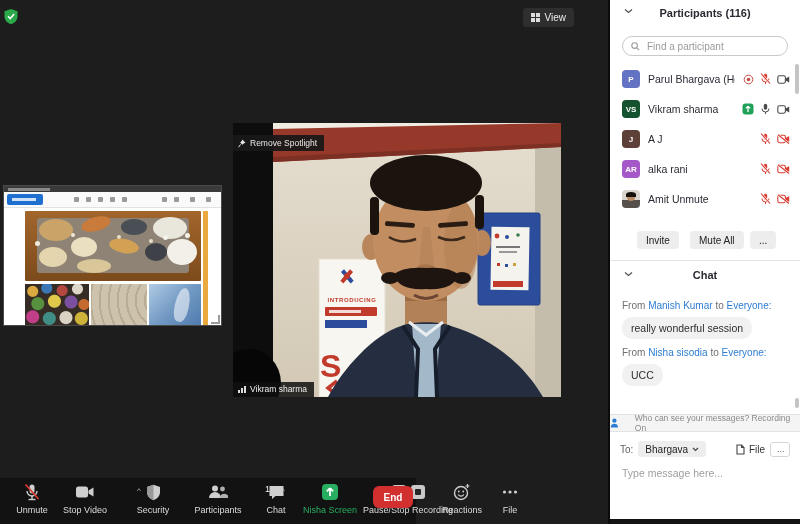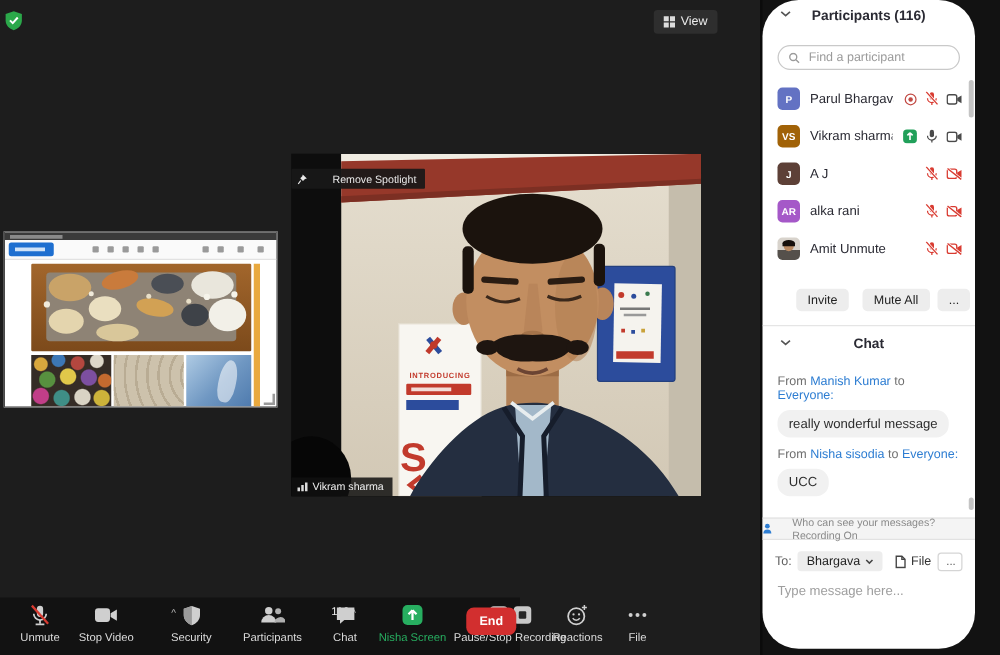--- a/index.html
+++ b/index.html
@@ -56,21 +56,21 @@
     background:linear-gradient(135deg,#AFCBE4 0%,#6F97C2 55%,#4F7BAE 100%);overflow:hidden;}
   .img-ice i{position:absolute;left:26px;top:4px;width:14px;height:34px;background:rgba(255,255,255,.55);
     border-radius:50% 50% 40% 40%;transform:rotate(12deg);}
   .pv-scroll{position:absolute;left:199px;top:3px;width:5px;height:114px;background:#E9A93F;}
   .pv-resize{position:absolute;right:1px;bottom:1px;width:7px;height:7px;
     border-right:2px solid #9a9a9a;border-bottom:2px solid #9a9a9a;}
 
   
   .tile{position:absolute;left:233px;top:123px;width:328px;height:274px;background:#0F0F0F;overflow:hidden;}
   .spot-label{position:absolute;left:0;top:12px;background:rgba(24,24,24,.92);color:#E8E8E8;
-    font-size:8.5px;padding:3px 7px 3px 5px;display:flex;align-items:center;gap:20px;border-radius:1px;}
+    font-size:8.5px;padding:3px 7px 3px 5px;display:flex;align-items:center;gap:4px;border-radius:1px;}
   .name-label{position:absolute;left:0;bottom:0;background:rgba(16,16,16,.85);color:#EDEDED;
     font-size:8.5px;padding:2px 7px 3px 5px;display:flex;align-items:center;gap:4px;}
   .sig{display:flex;align-items:flex-end;gap:1px;}
   .sig i{display:block;width:2px;background:#DDD;}
 
   
   .toolbar{position:absolute;left:0;right:192px;bottom:0;height:46px;background:#121212;}
   .tb-item{position:absolute;top:4px;width:90px;display:flex;flex-direction:column;align-items:center;
            color:#DCDCDC;font-size:9px;cursor:pointer;}
   .tb-ico{height:20px;display:flex;align-items:center;justify-content:center;position:relative;}
@@ -79,35 +79,35 @@
   .chev{position:absolute;color:#BBB;font-size:8px;top:4px;}
   .count{position:absolute;left:58px;top:2px;color:#EEE;font-size:9px;}
   .recbtns{display:flex;gap:5px;}
   .recbtn{width:14px;height:14px;background:#C9C9C9;border-radius:3px;display:flex;align-items:center;justify-content:center;gap:1.5px;}
   .recbtn i.bar{display:block;width:2px;height:7px;background:#262626;}
   .recbtn i.sq{display:block;width:6px;height:6px;background:#262626;border-radius:1px;}
   .end-btn{position:absolute;right:3px;top:8px;width:40px;height:22px;background:#D22F2F;border:none;
            border-radius:6px;color:#FFF;font-size:10px;font-weight:bold;cursor:pointer;font-family:inherit;}
 
   
-  .panel{position:absolute;left:610px;top:0;width:170px;height:519px;background:#FFF;overflow:hidden;
-         color:#2A2A33;border-radius:29px;}
+  .panel{position:absolute;left:610px;top:0;width:190px;height:519px;background:#FFF;overflow:hidden;
+         color:#2A2A33;}
   .divider-v{position:absolute;left:608px;top:0;width:2px;height:524px;background:#0B0B0B;}
   .p-header{position:relative;height:26px;display:flex;align-items:center;justify-content:center;
             font-size:11px;font-weight:bold;}
   .hdr-chev{position:absolute;left:14px;top:8px;cursor:pointer;}
   .search{position:absolute;left:12px;right:12px;top:36px;height:20px;border:1px solid #C9C9C9;
           border-radius:10px;display:flex;align-items:center;gap:5px;padding:0 8px;box-sizing:border-box;}
   .search input{border:none;outline:none;flex:1;font-size:10px;font-family:inherit;color:#333;background:transparent;width:100%;}
   .search input::placeholder{color:#9B9B9B;}
   .rows{position:absolute;left:0;right:0;top:64px;}
   .p-row{height:30px;display:flex;align-items:center;padding:0 10px 0 12px;gap:8px;}
   .avatar{width:18px;height:18px;border-radius:4px;color:#FFF;font-size:8px;font-weight:bold;
           display:flex;align-items:center;justify-content:center;flex-shrink:0;}
-  .av-parul{background:#6372C3;} .av-vikram{background:#a16207;}
+  .av-parul{background:#6372C3;} .av-vikram{background:#14532d;}
   .av-aj{background:#5D4037;} .av-alka{background:#A558C8;}
   .av-photo{background:linear-gradient(180deg,#D8D3CC 55%,#55504B 55%);position:relative;overflow:hidden;}
   .av-photo i.head{position:absolute;left:5px;top:3px;width:8px;height:8px;border-radius:50%;background:#B98A63;}
   .av-photo i.hair{position:absolute;left:4px;top:1.5px;width:10px;height:5px;border-radius:50% 50% 0 0;background:#16100C;}
   .p-name{flex:1;font-size:10.5px;white-space:nowrap;overflow:hidden;}
   .r-icons{display:flex;align-items:center;gap:6px;}
   .p-scroll{position:absolute;right:1px;top:64px;width:4px;height:30px;background:#C4C4C4;border-radius:2px;}
   .actions{position:absolute;left:0;right:0;top:228px;height:26px;}
   .act-btn{position:absolute;top:3px;height:18px;background:#EDEDED;border:none;border-radius:4px;
            font-size:10px;color:#222;padding:0 9px;cursor:pointer;font-family:inherit;}
@@ -551,21 +551,21 @@
         </svg>
     </span>
 
     <div class="msgs">
       <div class="m-from">
         <span>From</span>
         <span class="who">Manish Kumar</span>
         <span>to</span>
         <span class="who">Everyone:</span>
       </div>
-      <div class="bubble">really wonderful message</div>
+      <div class="bubble">really wonderful session</div>
 
       <div class="m-from">
         <span>From</span>
         <span class="who">Nisha sisodia</span>
         <span>to</span>
         <span class="who">Everyone:</span>
       </div>
       <div class="bubble">UCC</div>
     </div>
 

